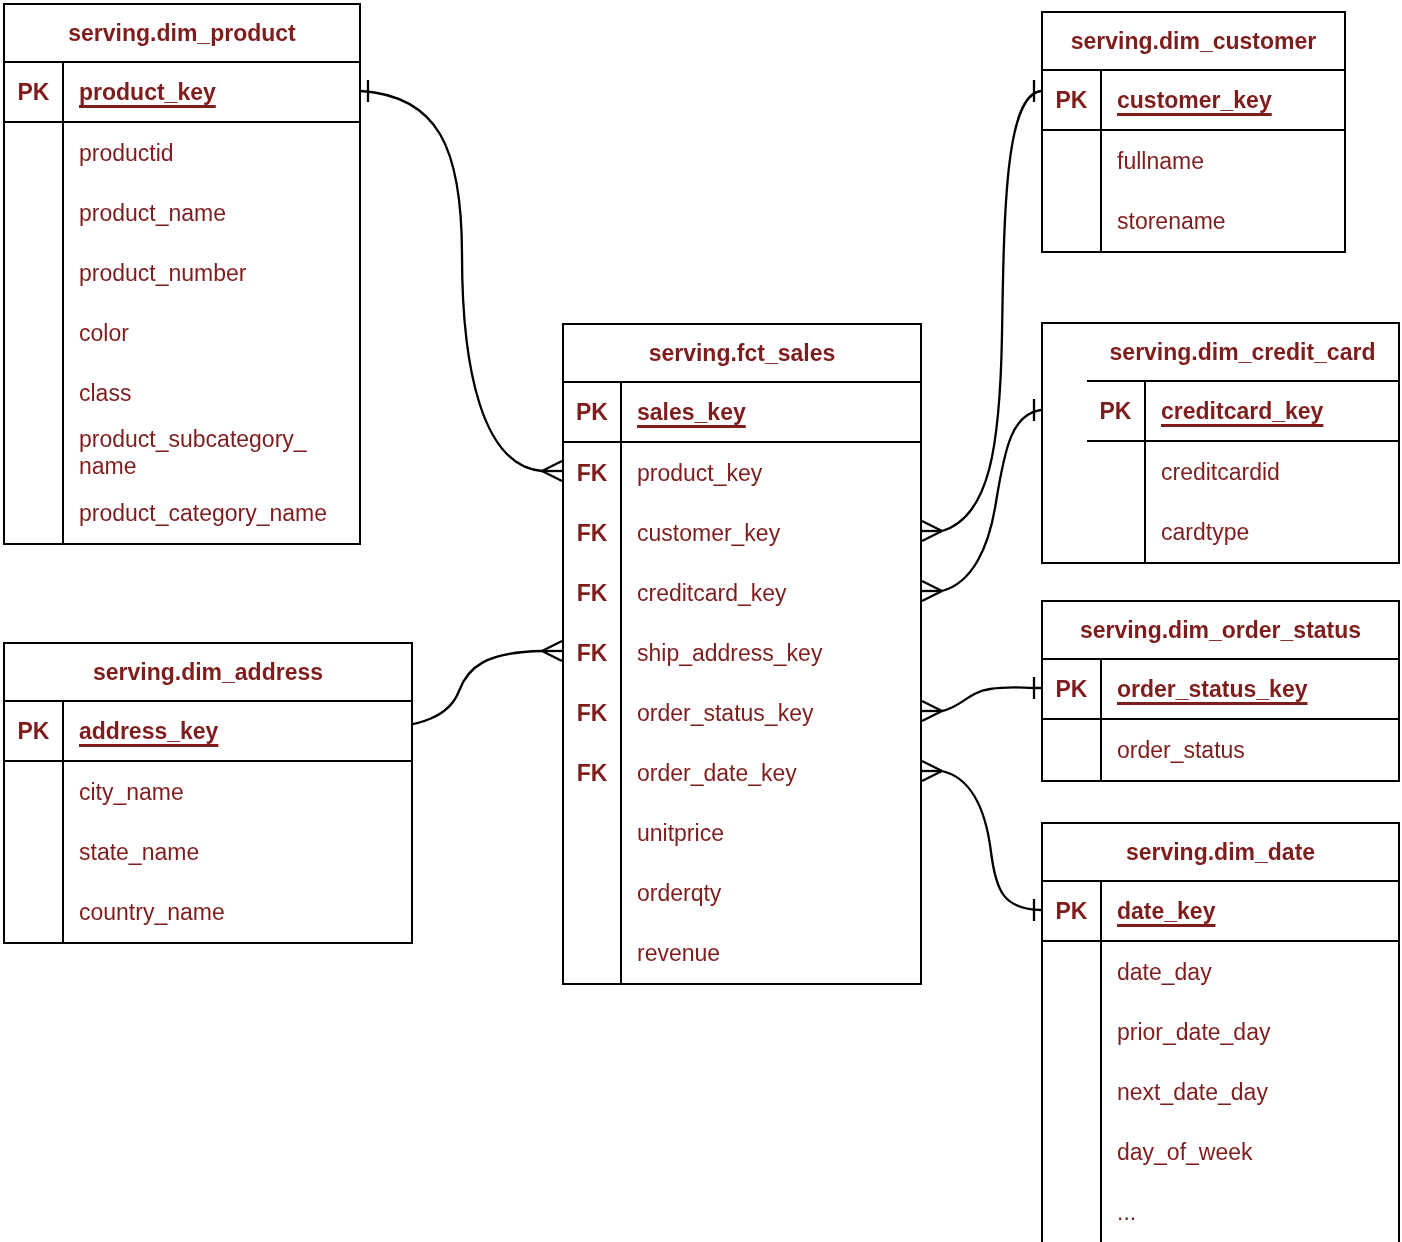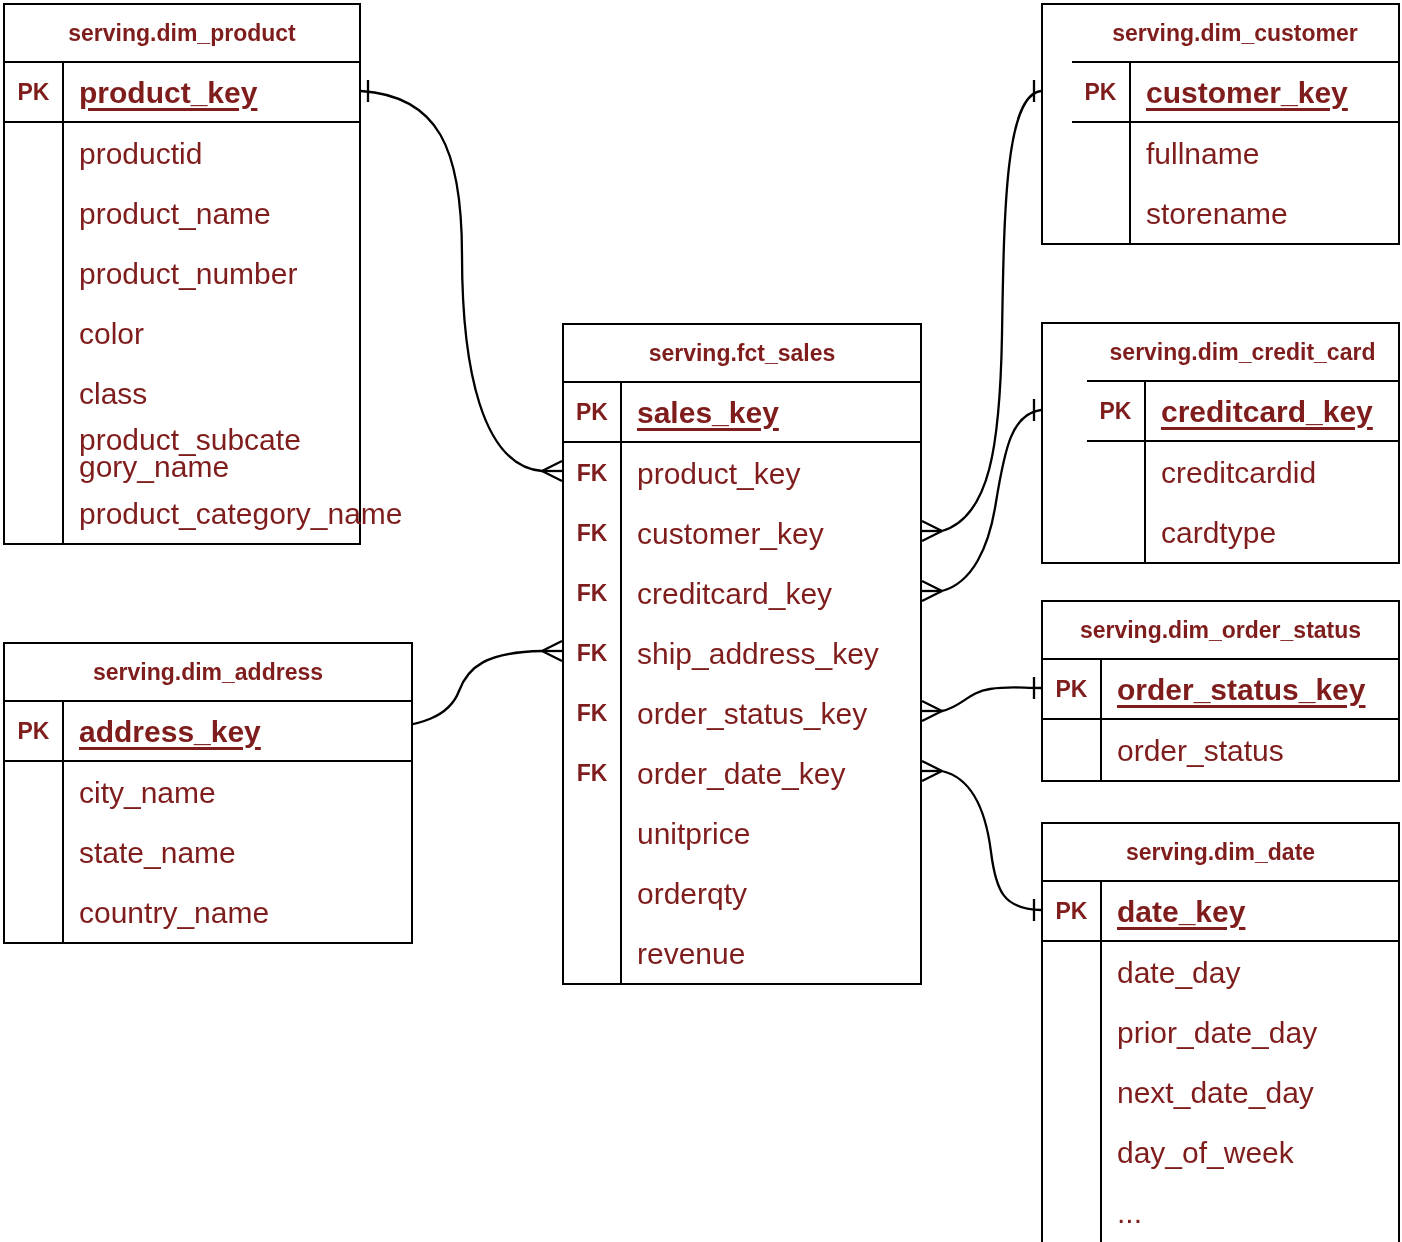--- a/index.html
+++ b/index.html
@@ -40,21 +40,21 @@
     border-right: 2.5px solid #000;
     display: flex; align-items: center; justify-content: center;
     font-size: 23px;
     font-weight: bold;
   }
   .pk-row .tag { font-weight: bold; }
   .field {
     flex: 1;
     display: flex; align-items: center;
     padding-left: 15px;
-    font-size: 30px;
+    font-size: 23px;
     line-height: 27px;
   }
   .pk-field {
     font-weight: bold;
     text-decoration: underline;
     text-decoration-thickness: 2.5px;
     text-underline-offset: 5px;
   }
   
   .tbl-dim_product .tbl-body .body-row:nth-child(6) .field {
@@ -217,21 +217,21 @@
         <div class="tbl-row body-row">
           <div class="tag"></div>
           <div class="field">orderqty</div>
         </div>
         <div class="tbl-row body-row">
           <div class="tag"></div>
           <div class="field">revenue</div>
         </div>
       </div>
     </div>
-    <div class="tbl tbl-dim_customer" style="left: 1041px; top: 3px; width: 359px; padding-left: 29px; --tagw: 59px;">
+    <div class="tbl tbl-dim_customer" style="left: 1041px; top: 11px; width: 305px; --tagw: 59px;">
       <div class="tbl-title">serving.dim_customer</div>
       <div class="tbl-row pk-row">
         <div class="tag">PK</div>
         <div class="field pk-field">customer_key</div>
       </div>
       <div class="tbl-body">
         <div class="tbl-row body-row">
           <div class="tag"></div>
           <div class="field">fullname</div>
         </div>

